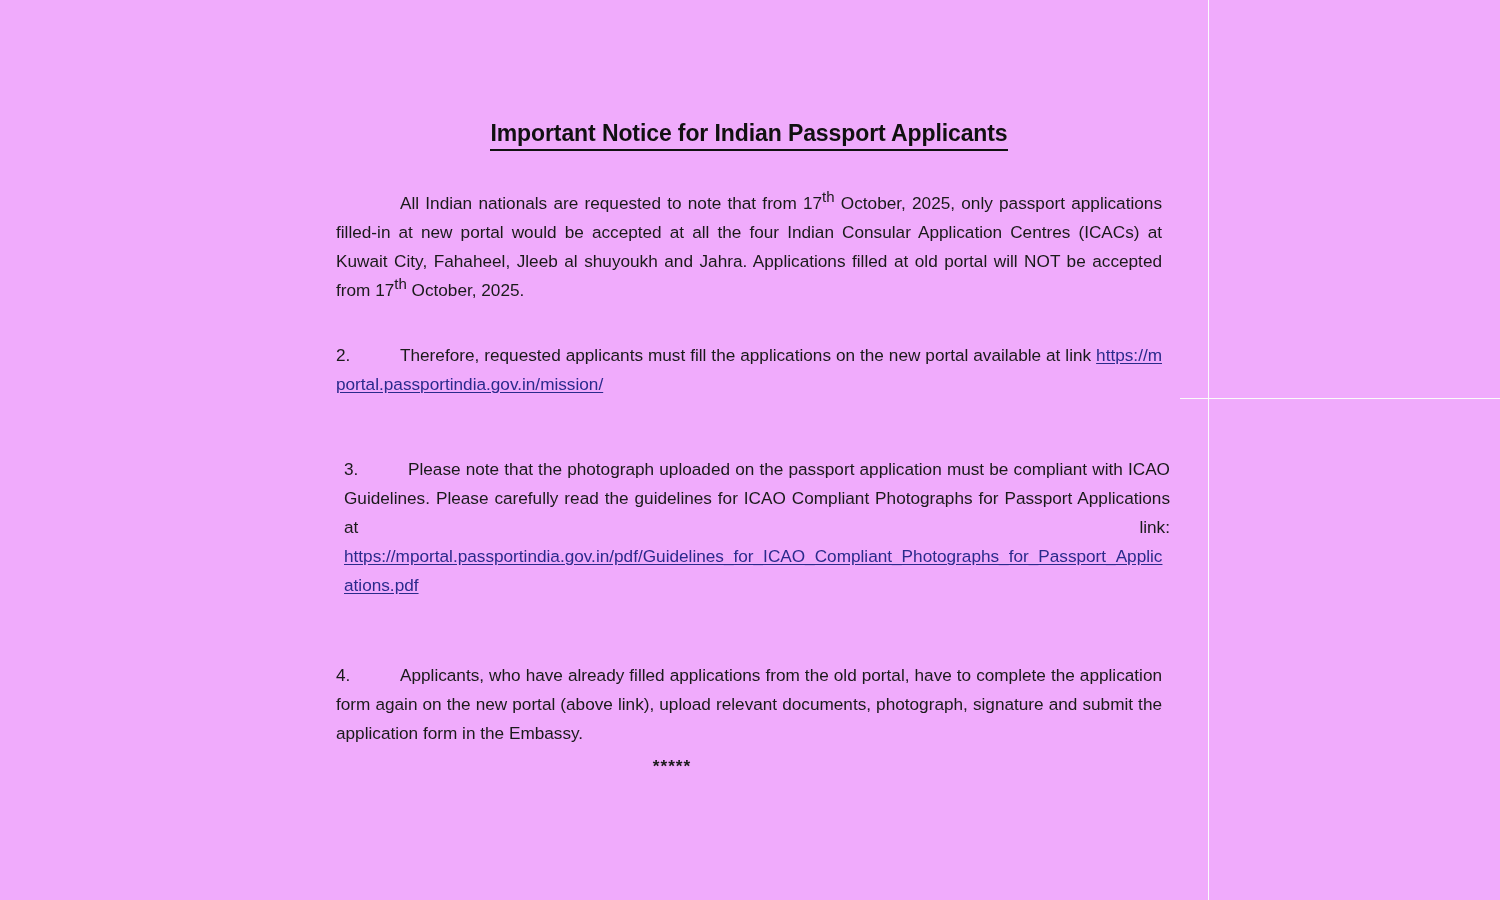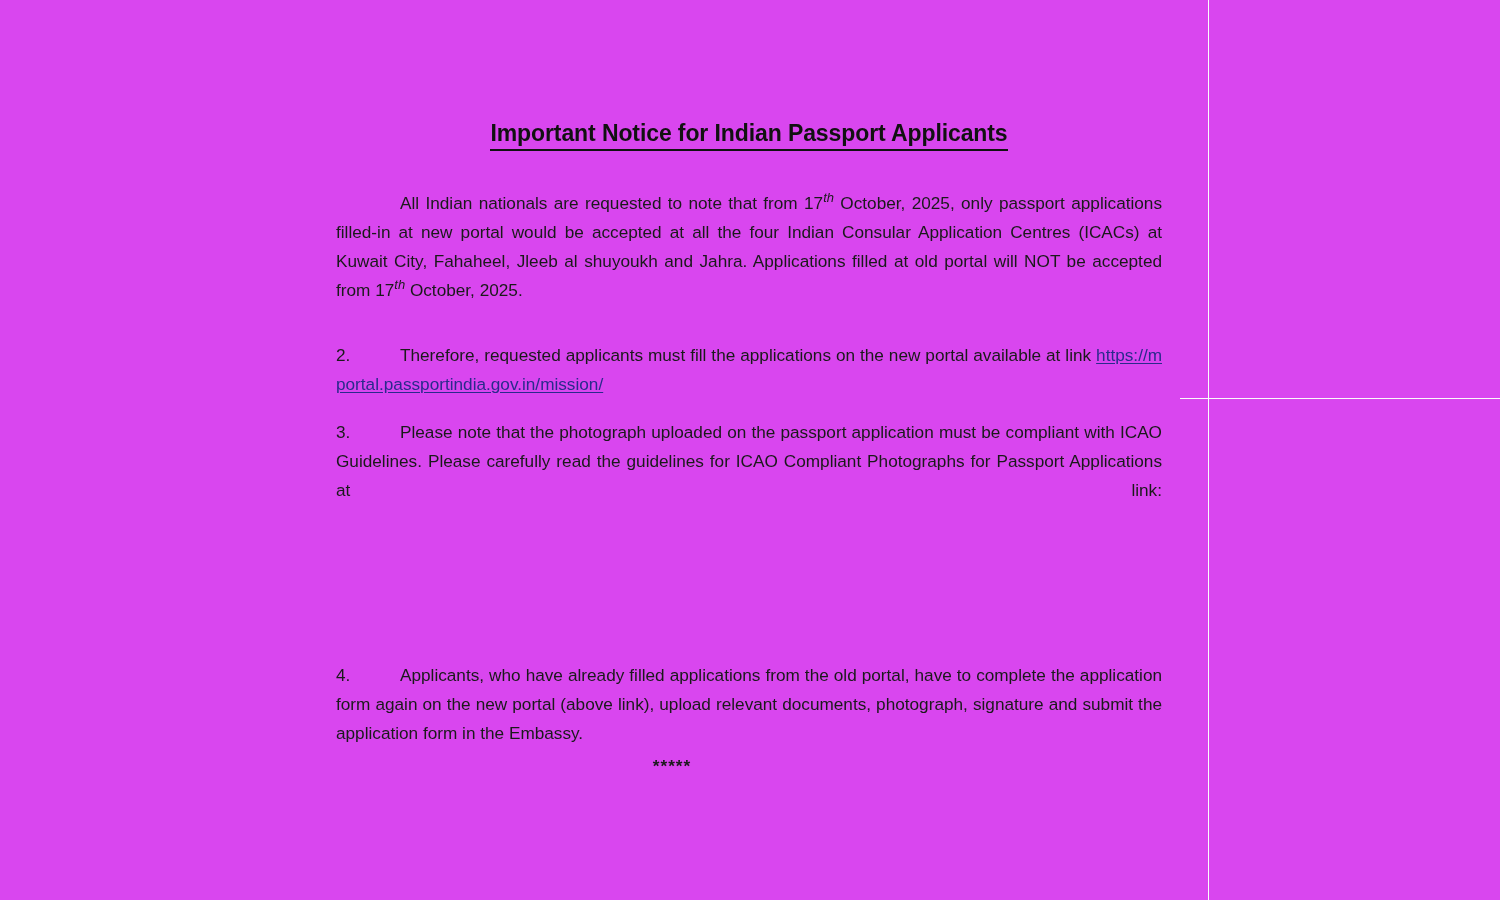--- a/index.html
+++ b/index.html
@@ -13,21 +13,21 @@
     overflow: hidden;
     font-family: "Liberation Sans", sans-serif;
     color: #1a1a1a;
     -webkit-font-smoothing: antialiased;
   }
 
   #page {
     position: relative;
     width: 1500px;
     height: 900px;
-    background: #d946ef;
+    background: #f0abfc;
   }
 
   
   .scan-seam-v {
     position: absolute;
     top: 0;
     left: 1208px;
     width: 1px;
     height: 900px;
     background: #fbfbfb;
@@ -79,33 +79,32 @@
   }
 
   
   .force-justify {
     text-align: justify;
     text-align-last: justify;
   }
 
   .p1 { top: 172px; text-indent: 64px; }
   .p2 { top: 324px; }
-  .p3 { top: 401px; }
+  .p3 { top: 438px; margin-left: 8px; }
   .p4 { top: 644px; }
 
   .num {
     display: inline-block;
     width: 64px;
   }
 
   sup {
-    font-size: 13px;
+    font-size: 15px;
     vertical-align: super;
     line-height: 0;
-    font-style: italic;
   }
 
   a.doclink,
   .doclink {
     color: #2a2a8c;
     text-decoration: underline;
     text-underline-offset: 2px;
     word-break: break-all;
   }
 
@@ -132,20 +131,21 @@
   <div class="doc-body">
 
     <h1 class="doc-title"><span class="t-underline">Important Notice for Indian Passport Applicants</span></h1>
 
     <p class="para p1"><span>All Indian nationals are requested to note that from 17</span><sup>th</sup><span> October, 2025, only passport applications filled-in at new portal would be accepted at all the four Indian Consular Application Centres (ICACs) at Kuwait City, Fahaheel, Jleeb al shuyoukh and Jahra. Applications filled at old portal will NOT be accepted from 17</span><sup>th</sup><span> October, 2025.</span></p>
 
     <p class="para p2"><span class="num">2.</span><span>Therefore, requested applicants must fill the applications on the new portal available at link </span><a class="doclink" href="#">https://mportal.passportindia.gov.in/mission/</a></p>
 
     <p class="para p3">
         <span class="force-justify" style="display:block;"><span class="num">3.</span><span>Please note that the photograph uploaded on the passport application must be compliant with ICAO Guidelines. Please carefully read the guidelines for ICAO Compliant Photographs for Passport Applications at link:</span></span>
+        <a class="doclink" style="display:block;" href="#">https://mportal.passportindia.gov.in/pdf/Guidelines_for_ICAO_Compliant_Photographs_for_Passport_Applications.pdf</a>
       </p>
 
     <p class="para p4"><span class="num">4.</span><span>Applicants, who have already filled applications from the old portal, have to complete the application form again on the new portal (above link), upload relevant documents, photograph, signature and submit the application form in the Embassy.</span></p>
 
     <div class="stars">*****</div>
 
   </div>
 </div>
 
 </body></html>

